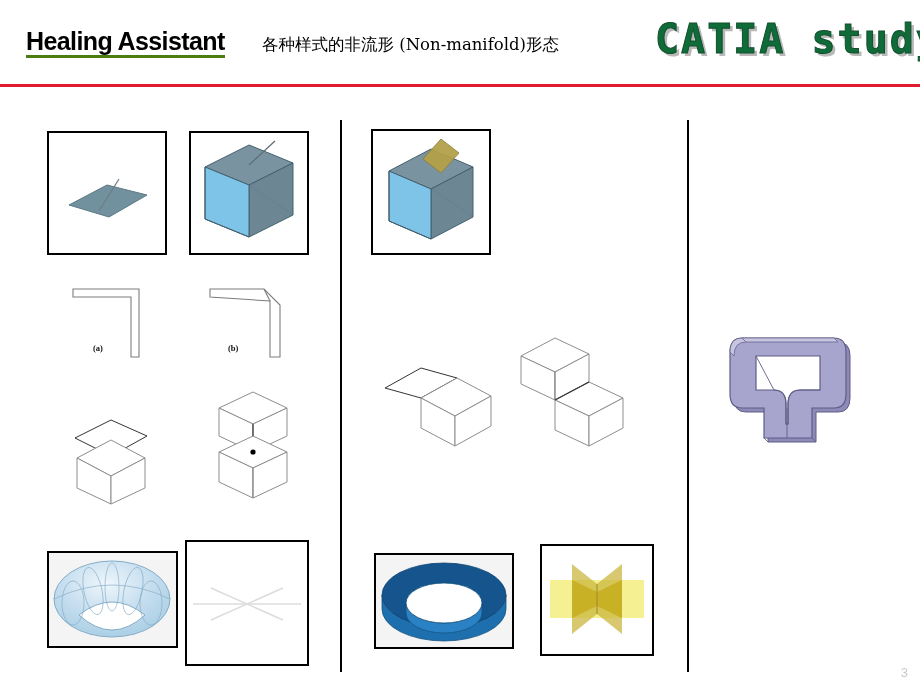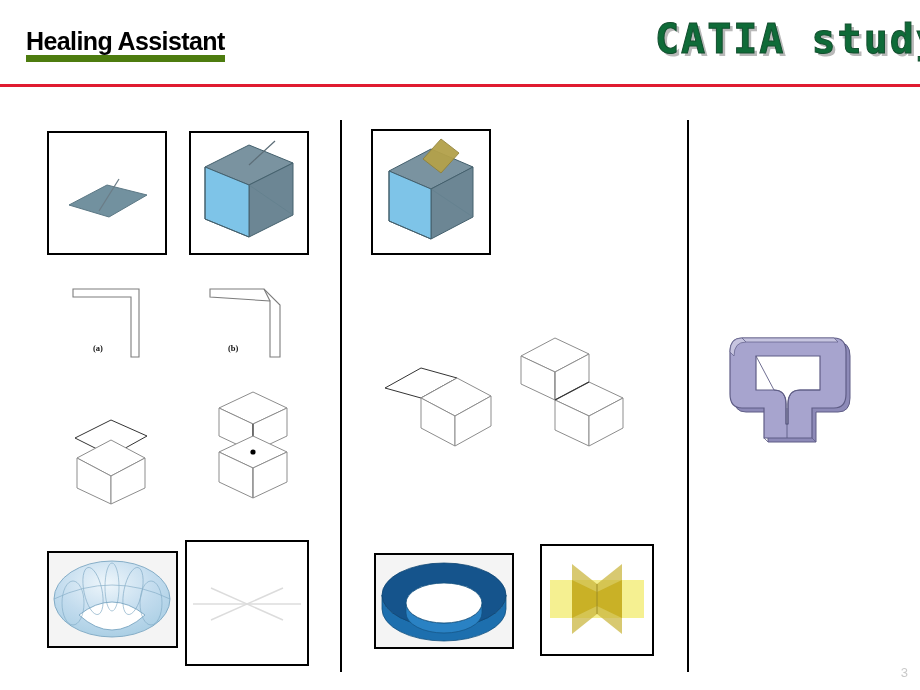--- a/index.html
+++ b/index.html
@@ -6,21 +6,21 @@
   body{width:920px;height:690px;overflow:hidden;position:relative;
        font-family:"Liberation Sans","DejaVu Sans",sans-serif;}
 
   .slide{position:absolute;left:0;top:0;width:920px;height:690px;background:#fff;}
 
   
   .header{position:absolute;left:0;top:0;width:920px;height:86px;}
   .title-main{position:absolute;left:26px;top:28px;
               font-size:25px;font-weight:bold;color:#000;
               letter-spacing:-0.6px;
-              border-bottom:7px solid #4d7c0f;padding-bottom:1px;line-height:1.05;
+              border-bottom:3px solid #4d7c0f;padding-bottom:1px;line-height:1.05;
               white-space:nowrap;}
   .title-sub{position:absolute;left:262px;top:34px;
              font-size:16.5px;color:#000;white-space:nowrap;
              font-family:"DejaVu Serif","Liberation Serif",serif;}
   .brand{position:absolute;left:655px;top:16px;
          font-family:"DejaVu Sans Mono","Liberation Mono",monospace;
          font-size:40px;font-weight:bold;letter-spacing:2px;
          color:#0f6b38;-webkit-text-stroke:1px #134f2f;
          text-shadow:3px 3px 0 #b9b9b9;white-space:nowrap;}
   .rule-red{position:absolute;left:0;top:84px;width:920px;height:3px;background:#e01b30;}
@@ -39,20 +39,21 @@
 
   svg{display:block;overflow:visible;}
 </style>
 </head>
 <body>
 
 <div class="slide">
 
   <div class="header">
     <div class="title-main">Healing Assistant</div>
+    <div class="title-sub">各种样式的非流形 (Non-manifold)形态</div>
     <div class="brand">CATIA study</div>
   </div>
   <div class="rule-red"></div>
 
   <div class="vdiv d1"></div>
   <div class="vdiv d2"></div>
 
   <div class="panel" style="left:47px;top:131px;width:120px;height:124px;">
     <svg width="116" height="120" viewBox="0 0 116 120">
       <polygon points="20,72 58,52 98,62 60,84" fill="#72919f" stroke="#5c7885" stroke-width="1"></polygon>

